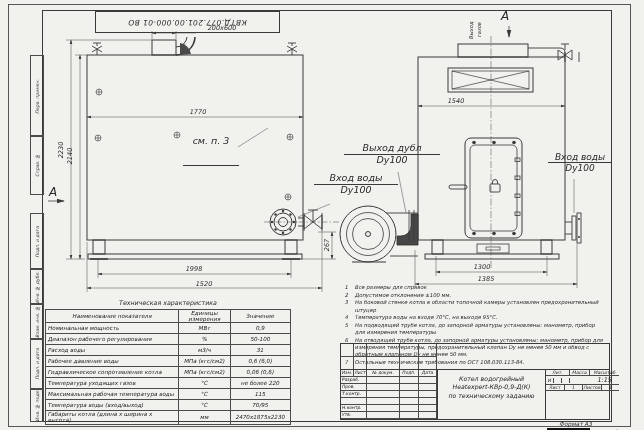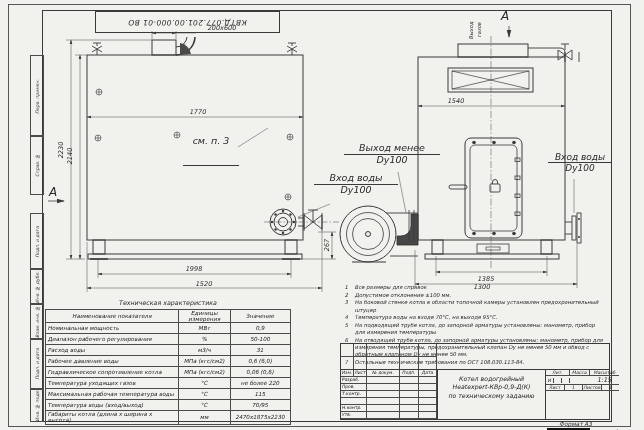--- a/index.html
+++ b/index.html
@@ -286,28 +286,28 @@
     <span>КВТД.077.201.00.000-01 ВО</span>
   </div>
 
   <div class="abs dim" style="left:175px;top:108px;width:46px;">1770</div>
   <div class="abs dim rot" style="left:48px;top:146px;width:26px;">2230</div>
   <div class="abs dim rot" style="left:57px;top:152px;width:26px;">2140</div>
   <div class="abs dim" style="left:170px;top:265px;width:48px;">1998</div>
   <div class="abs dim" style="left:180px;top:280px;width:48px;">1520</div>
   <div class="abs dim rot" style="left:317px;top:241px;width:20px;">267</div>
   <div class="abs dim" style="left:436px;top:97px;width:40px;">1540</div>
-  <div class="abs dim" style="left:458px;top:263px;width:48px;margin-top:20px;">1300</div>
+  <div class="abs dim" style="left:458px;top:263px;width:48px;">1300</div>
   <div class="abs dim" style="left:462px;top:275px;width:48px;">1385</div>
   <div class="abs dim" style="left:196px;top:24px;width:52px;border-bottom:.8px solid #3a3a3a;">200х600</div>
 
   <div class="abs callout" style="left:183px;top:136px;width:56px;font-size:9.5px;border-bottom:.8px solid #3a3a3a;padding-bottom:18px;">см. п. 3</div>
 
   <div class="abs callout" style="left:344px;top:143px;width:96px;font-size:9.5px;">
-    <div class="u">Выход менее</div>
+    <div class="u">Выход дубл</div>
     <div>Dy100</div>
   </div>
   <div class="abs callout" style="left:314px;top:173px;width:84px;font-size:9.5px;">
     <div class="u">Вход воды</div>
     <div>Dy100</div>
   </div>
   <div class="abs callout" style="left:548px;top:152px;width:64px;font-size:9px;">
     <div class="u">Вход воды</div>
     <div>Dy100</div>
   </div>

